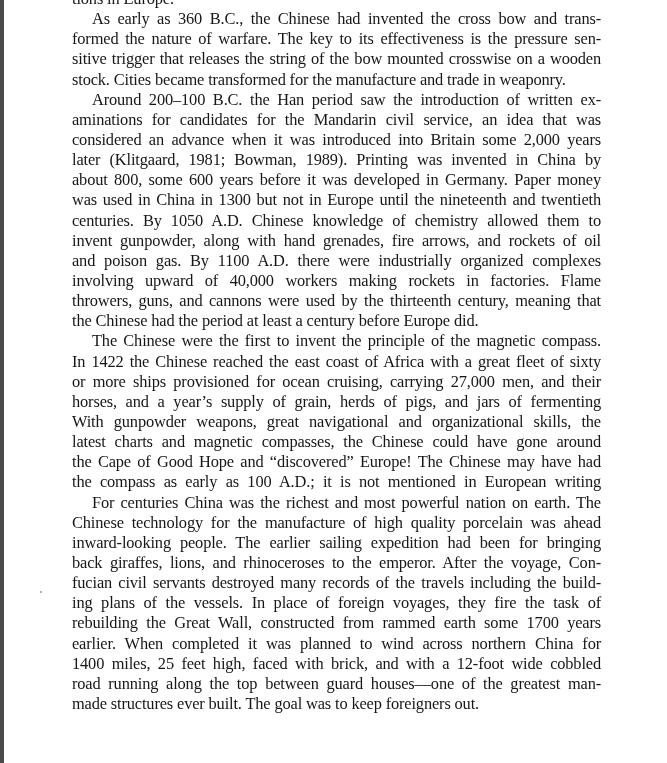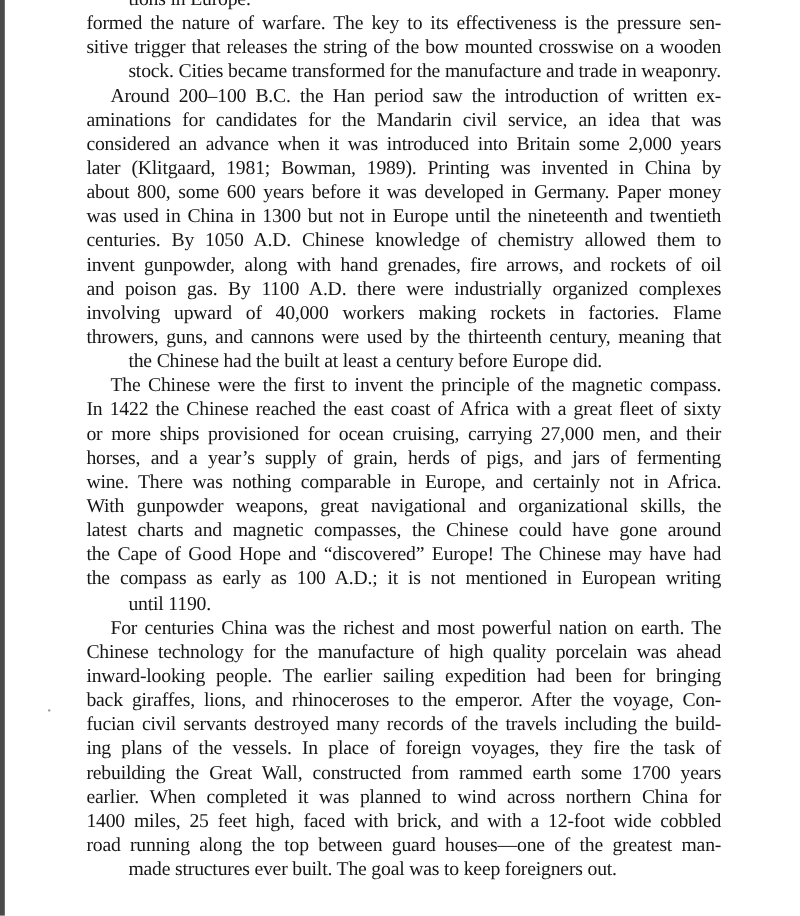--- a/index.html
+++ b/index.html
@@ -13,63 +13,62 @@
   .page {
     position: absolute; left: 72px; top: -11px; width: 529px;
     font-family: "Liberation Serif", "DejaVu Serif", serif;
     font-size: 16.4px; line-height: 20.15px; color: #161616;
     letter-spacing: -0.15px;
   }
   .line {
     display: block; height: 20.15px; white-space: nowrap;
     text-align: justify; text-align-last: justify;
   }
-  .line.last { text-align-last: left; margin-left: 35px; }
+  .line.last { text-align-last: left; }
   .line.indent { padding-left: 20px; }
   .speck { position: absolute; left: 40px; top: 591px; width: 2px; height: 2px; background: #999; border-radius: 1px; }
 </style>
 </head>
 <body>
 
 <div class="left-edge"></div>
 <div class="speck"></div>
 <div class="page" id="page">
     <div>
       <span class="line last">tions in Europe.</span>
     </div>
     <div>
+      <span class="line indent">As early as 360 B.C., the Chinese had invented the cross bow and trans-</span>
       <span class="line">formed the nature of warfare. The key to its effectiveness is the pressure sen-</span>
       <span class="line">sitive trigger that releases the string of the bow mounted crosswise on a wooden</span>
       <span class="line last">stock. Cities became transformed for the manufacture and trade in weaponry.</span>
     </div>
     <div>
       <span class="line indent">Around 200–100 B.C. the Han period saw the introduction of written ex-</span>
       <span class="line">aminations for candidates for the Mandarin civil service, an idea that was</span>
       <span class="line">considered an advance when it was introduced into Britain some 2,000 years</span>
       <span class="line">later (Klitgaard, 1981; Bowman, 1989). Printing was invented in China by</span>
       <span class="line">about 800, some 600 years before it was developed in Germany. Paper money</span>
       <span class="line">was used in China in 1300 but not in Europe until the nineteenth and twentieth</span>
       <span class="line">centuries. By 1050 A.D. Chinese knowledge of chemistry allowed them to</span>
       <span class="line">invent gunpowder, along with hand grenades, fire arrows, and rockets of oil</span>
       <span class="line">and poison gas. By 1100 A.D. there were industrially organized complexes</span>
       <span class="line">involving upward of 40,000 workers making rockets in factories. Flame</span>
       <span class="line">throwers, guns, and cannons were used by the thirteenth century, meaning that</span>
-      <span class="line last">the Chinese had the built at least a century before Europe did.</span>
+      <span class="line last">the Chinese had the period at least a century before Europe did.</span>
     </div>
     <div>
       <span class="line indent">The Chinese were the first to invent the principle of the magnetic compass.</span>
       <span class="line">In 1422 the Chinese reached the east coast of Africa with a great fleet of sixty</span>
       <span class="line">or more ships provisioned for ocean cruising, carrying 27,000 men, and their</span>
       <span class="line">horses, and a year’s supply of grain, herds of pigs, and jars of fermenting</span>
-      <span class="line">wine. There was nothing comparable in Europe, and certainly not in Africa.</span>
       <span class="line">With gunpowder weapons, great navigational and organizational skills, the</span>
       <span class="line">latest charts and magnetic compasses, the Chinese could have gone around</span>
       <span class="line">the Cape of Good Hope and “discovered” Europe! The Chinese may have had</span>
       <span class="line">the compass as early as 100 A.D.; it is not mentioned in European writing</span>
-      <span class="line last">until 1190.</span>
     </div>
     <div>
       <span class="line indent">For centuries China was the richest and most powerful nation on earth. The</span>
       <span class="line">Chinese technology for the manufacture of high quality porcelain was ahead</span>
       <span class="line">inward-looking people. The earlier sailing expedition had been for bringing</span>
       <span class="line">back giraffes, lions, and rhinoceroses to the emperor. After the voyage, Con-</span>
       <span class="line">fucian civil servants destroyed many records of the travels including the build-</span>
       <span class="line">ing plans of the vessels. In place of foreign voyages, they fire the task of</span>
       <span class="line">rebuilding the Great Wall, constructed from rammed earth some 1700 years</span>
       <span class="line">earlier. When completed it was planned to wind across northern China for</span>

